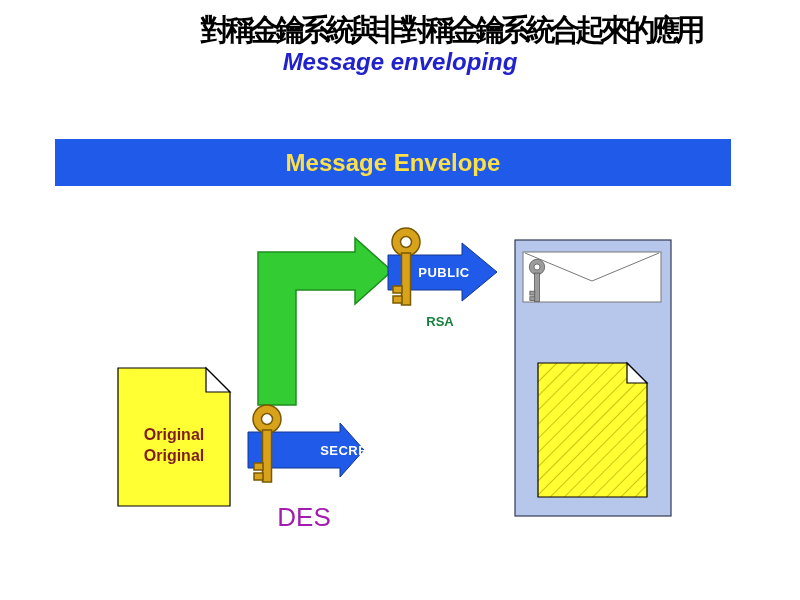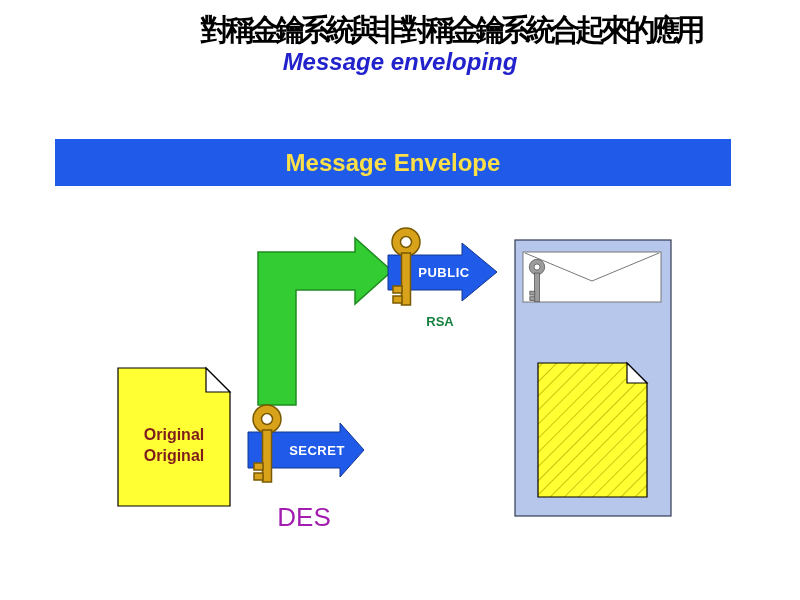--- a/index.html
+++ b/index.html
@@ -27,21 +27,21 @@
   }
   .diagram-svg { position:absolute; left:0; top:0; }
   .label { position:absolute; text-align:center; z-index:5; }
   #lbl-original { left:118px; top:424px; width:112px; font-size:16px; font-weight:bold;
                   color:#7f1d1d; line-height:21px; }
   #lbl-original span { display:block; }
   #lbl-public { left:398px; top:265px; width:92px; color:#fff; font-weight:bold;
                 font-size:13px; letter-spacing:.5px; }
   #lbl-rsa    { left:410px; top:314px; width:60px; font-weight:bold; font-size:13px; color:#15803d; }
   #lbl-secret { left:274px; top:443px; width:86px; color:#fff; font-weight:bold;
-                font-size:13px; letter-spacing:.5px; }
+                font-size:13px; letter-spacing:.5px;padding-left:31px; }
   #lbl-des    { left:256px; top:502px; width:96px; font-size:26px; color:#a21caf; }
 
   
   .arrow-green { fill:var(--arrow_green,#33cc33); stroke:#1e8c1e; stroke-width:1.5; }
   .arrow-blue  { fill:var(--banner_blue,#1f5ae8); stroke:#12368f; stroke-width:1; }
   .key-gold    { fill:var(--key_gold,#d9a21b); stroke:#7a5a00; stroke-width:1.5; }
   .key-gray    { fill:#9c9c9c; stroke:#5d5d5d; stroke-width:1.5; }
   .key-hole    { fill:#ffffff; }
   .doc-yellow  { fill:var(--doc_yellow,#ffff33); stroke:#000; stroke-width:1.2; }
   .doc-fold    { fill:#ffffff; stroke:#000; stroke-width:1.2; }

